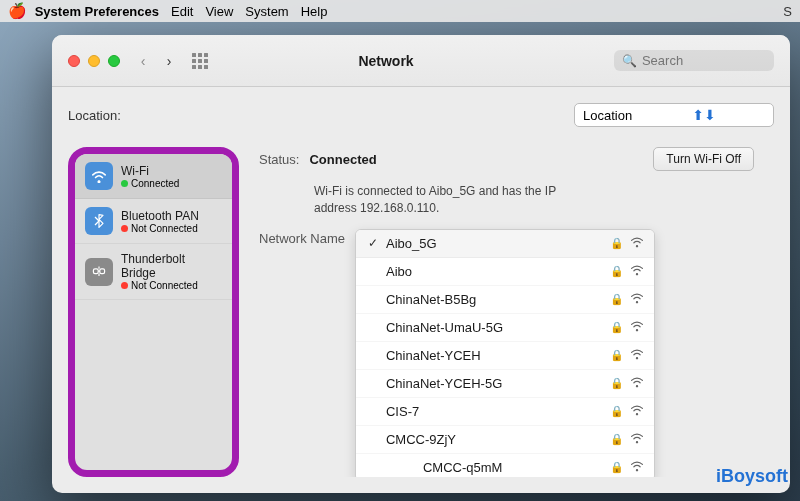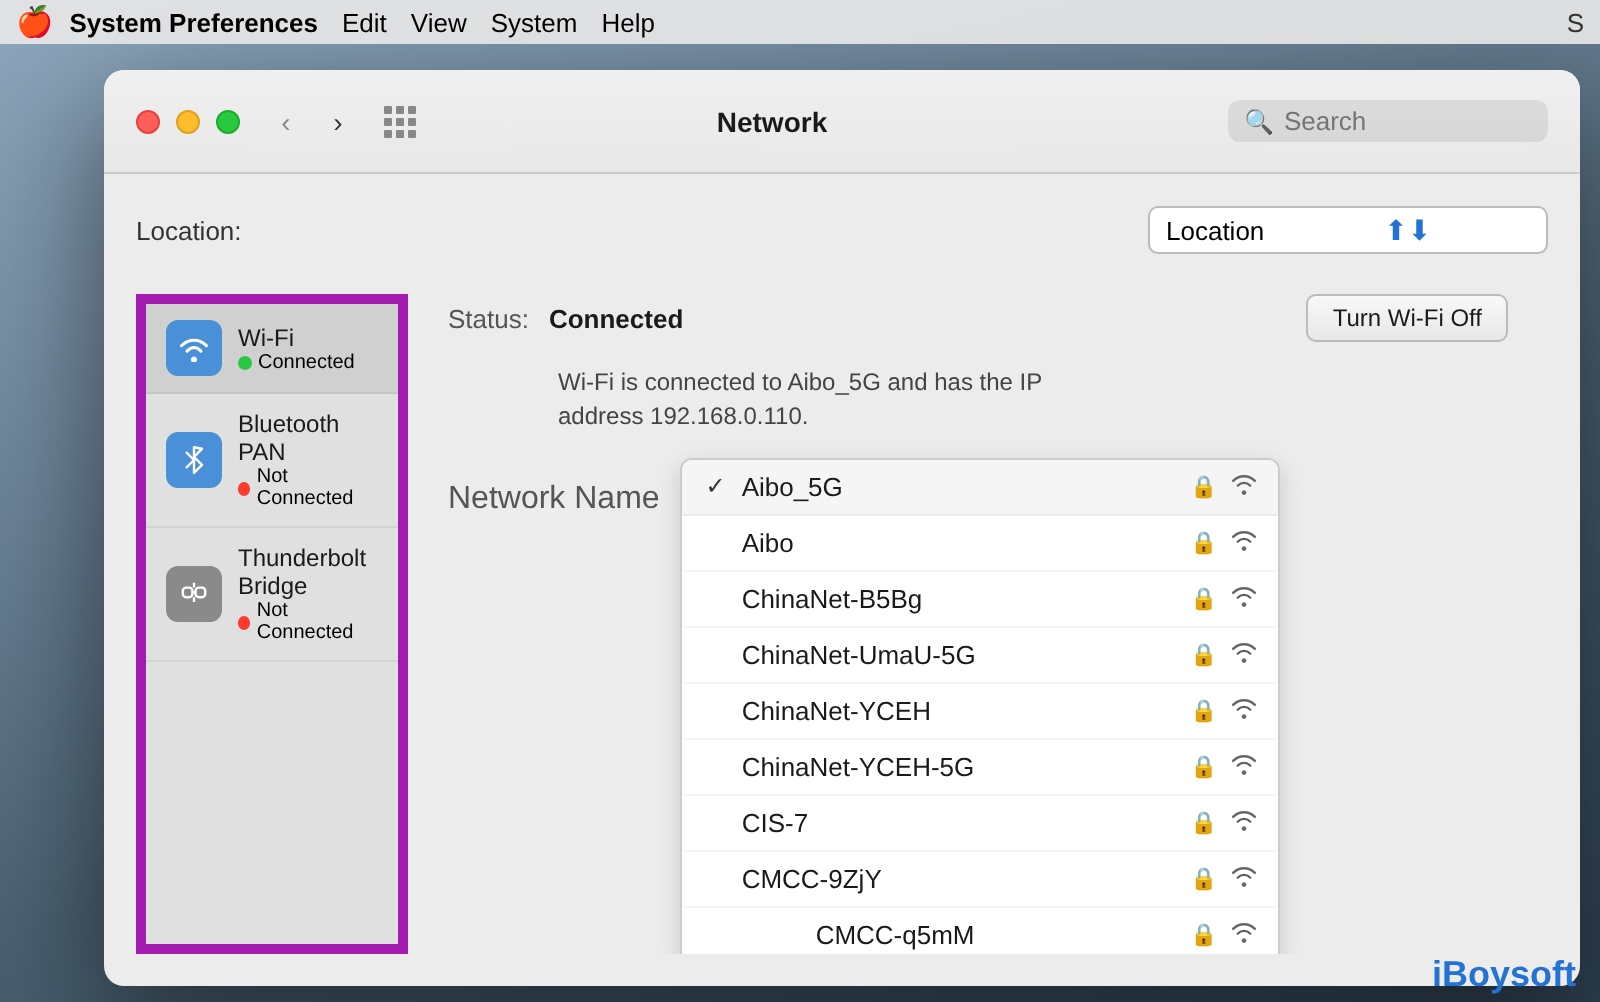--- a/index.html
+++ b/index.html
@@ -192,26 +192,26 @@
     
     .main-content {
       display: flex;
       flex: 1;
       gap: 0;
       overflow: hidden;
     }
 
     
     .sidebar {
-      width: 136px;
+      width: 171px;
       background: #e0e0e0;
-      border-radius: 0;
+      border-radius: 19px;
       overflow: hidden;
       flex-shrink: 0;
-      border: 5px solid #a21caf;
+      border: 7px solid #a21caf;
     }
 
     .sidebar-item {
       display: flex;
       align-items: center;
       padding: 8px 10px;
       gap: 8px;
       cursor: pointer;
       border-bottom: 1px solid rgba(0,0,0,0.05);
     }
@@ -301,23 +301,23 @@
       margin-left: 55px;
     }
 
     .network-name-row {
       display: flex;
       align-items: flex-start;
       gap: 10px;
       position: relative;
     }
     .network-name-label {
-      font-size: 16px;
+      font-size: 13px;
       color: #555;
-      margin-top: 12px;
+      margin-top: 2px;
       white-space: nowrap;
     }
 
     
     .dropdown-container {
       position: relative;
       flex: 1;
     }
 
     .dropdown {
@@ -360,21 +360,21 @@
       color: #666;
     }
     .wifi-icon-sm {
       font-size: 11px;
       color: #666;
     }
 
     
     .watermark {
       position: absolute;
-      bottom: 3px;
+      bottom: 14px;
       right: 12px;
       font-size: 18px;
       font-weight: 700;
       color: #2472d4;
       z-index: 100;
     }
   </style>
 </head>
 <body>
 

